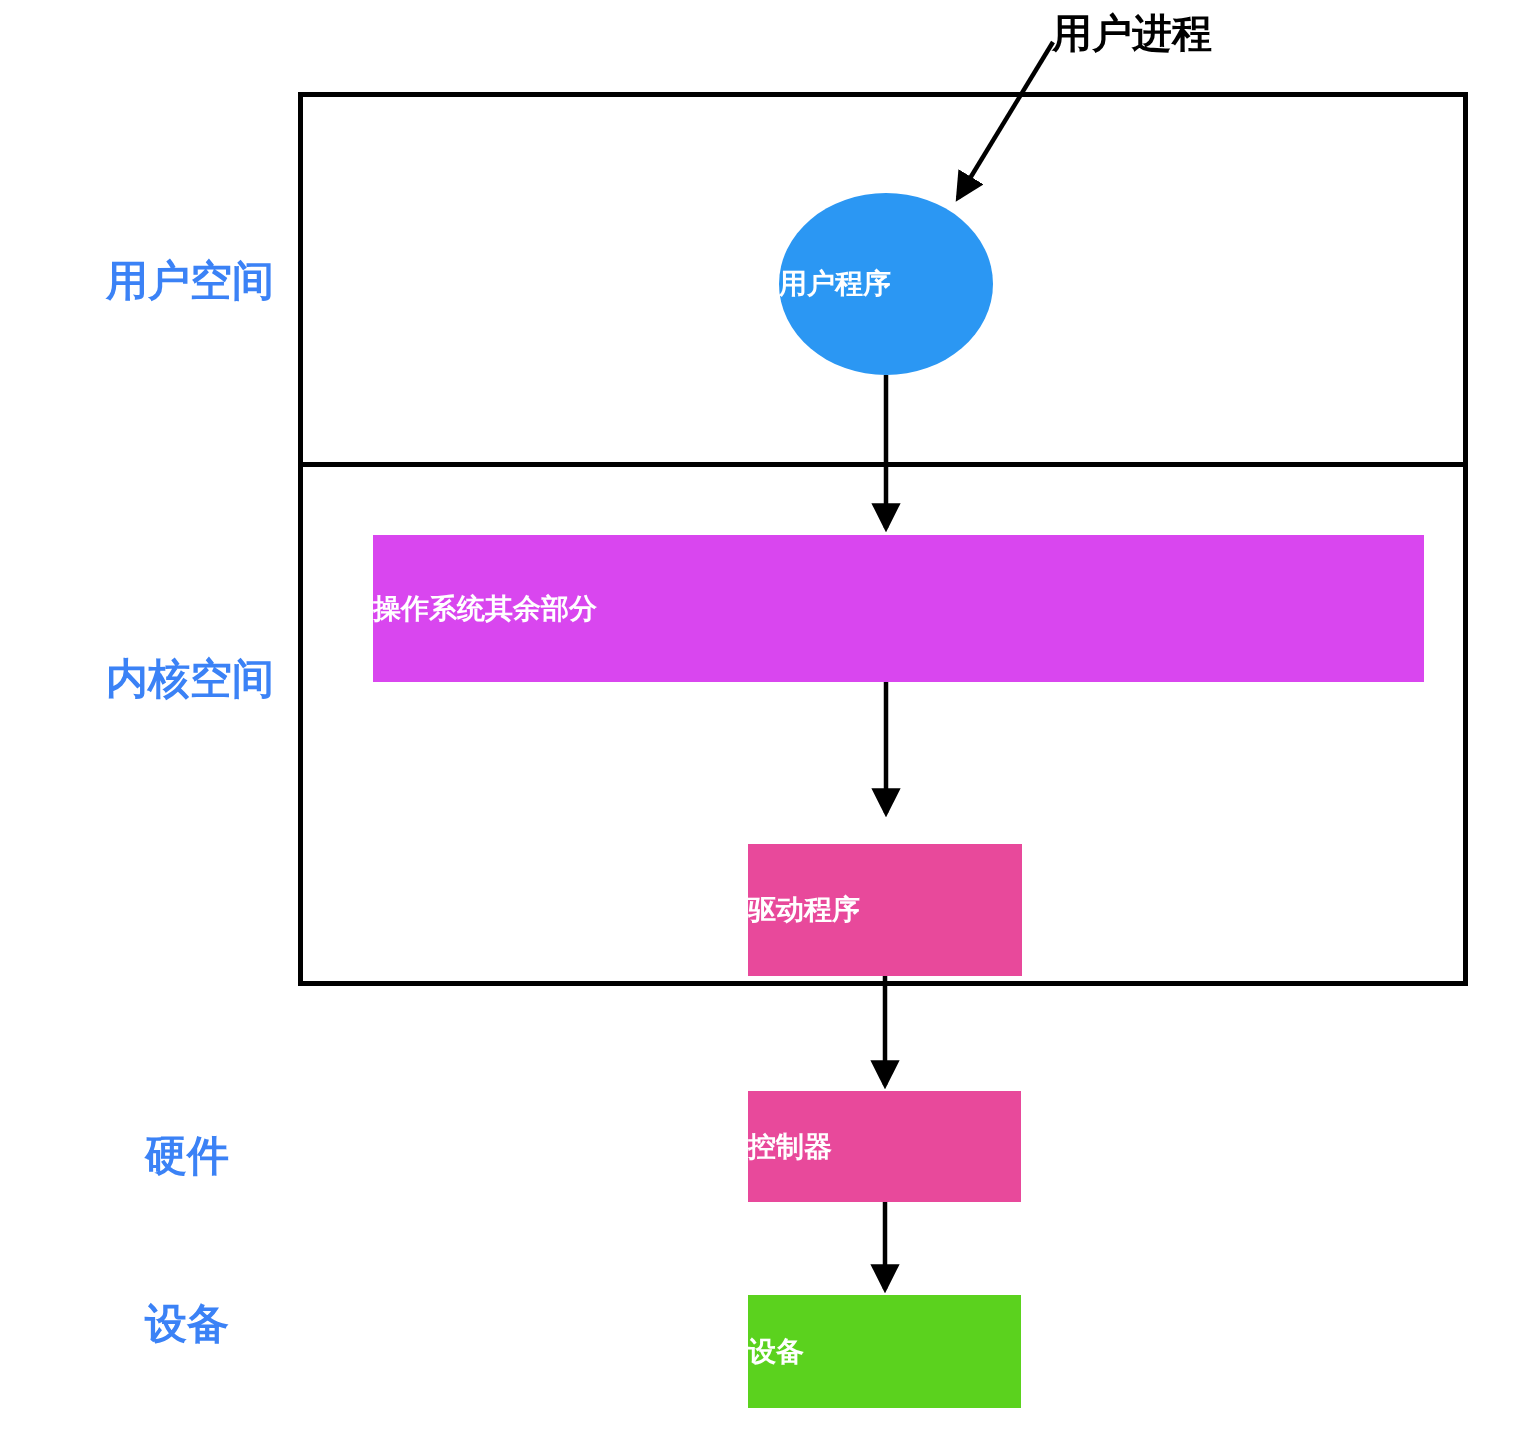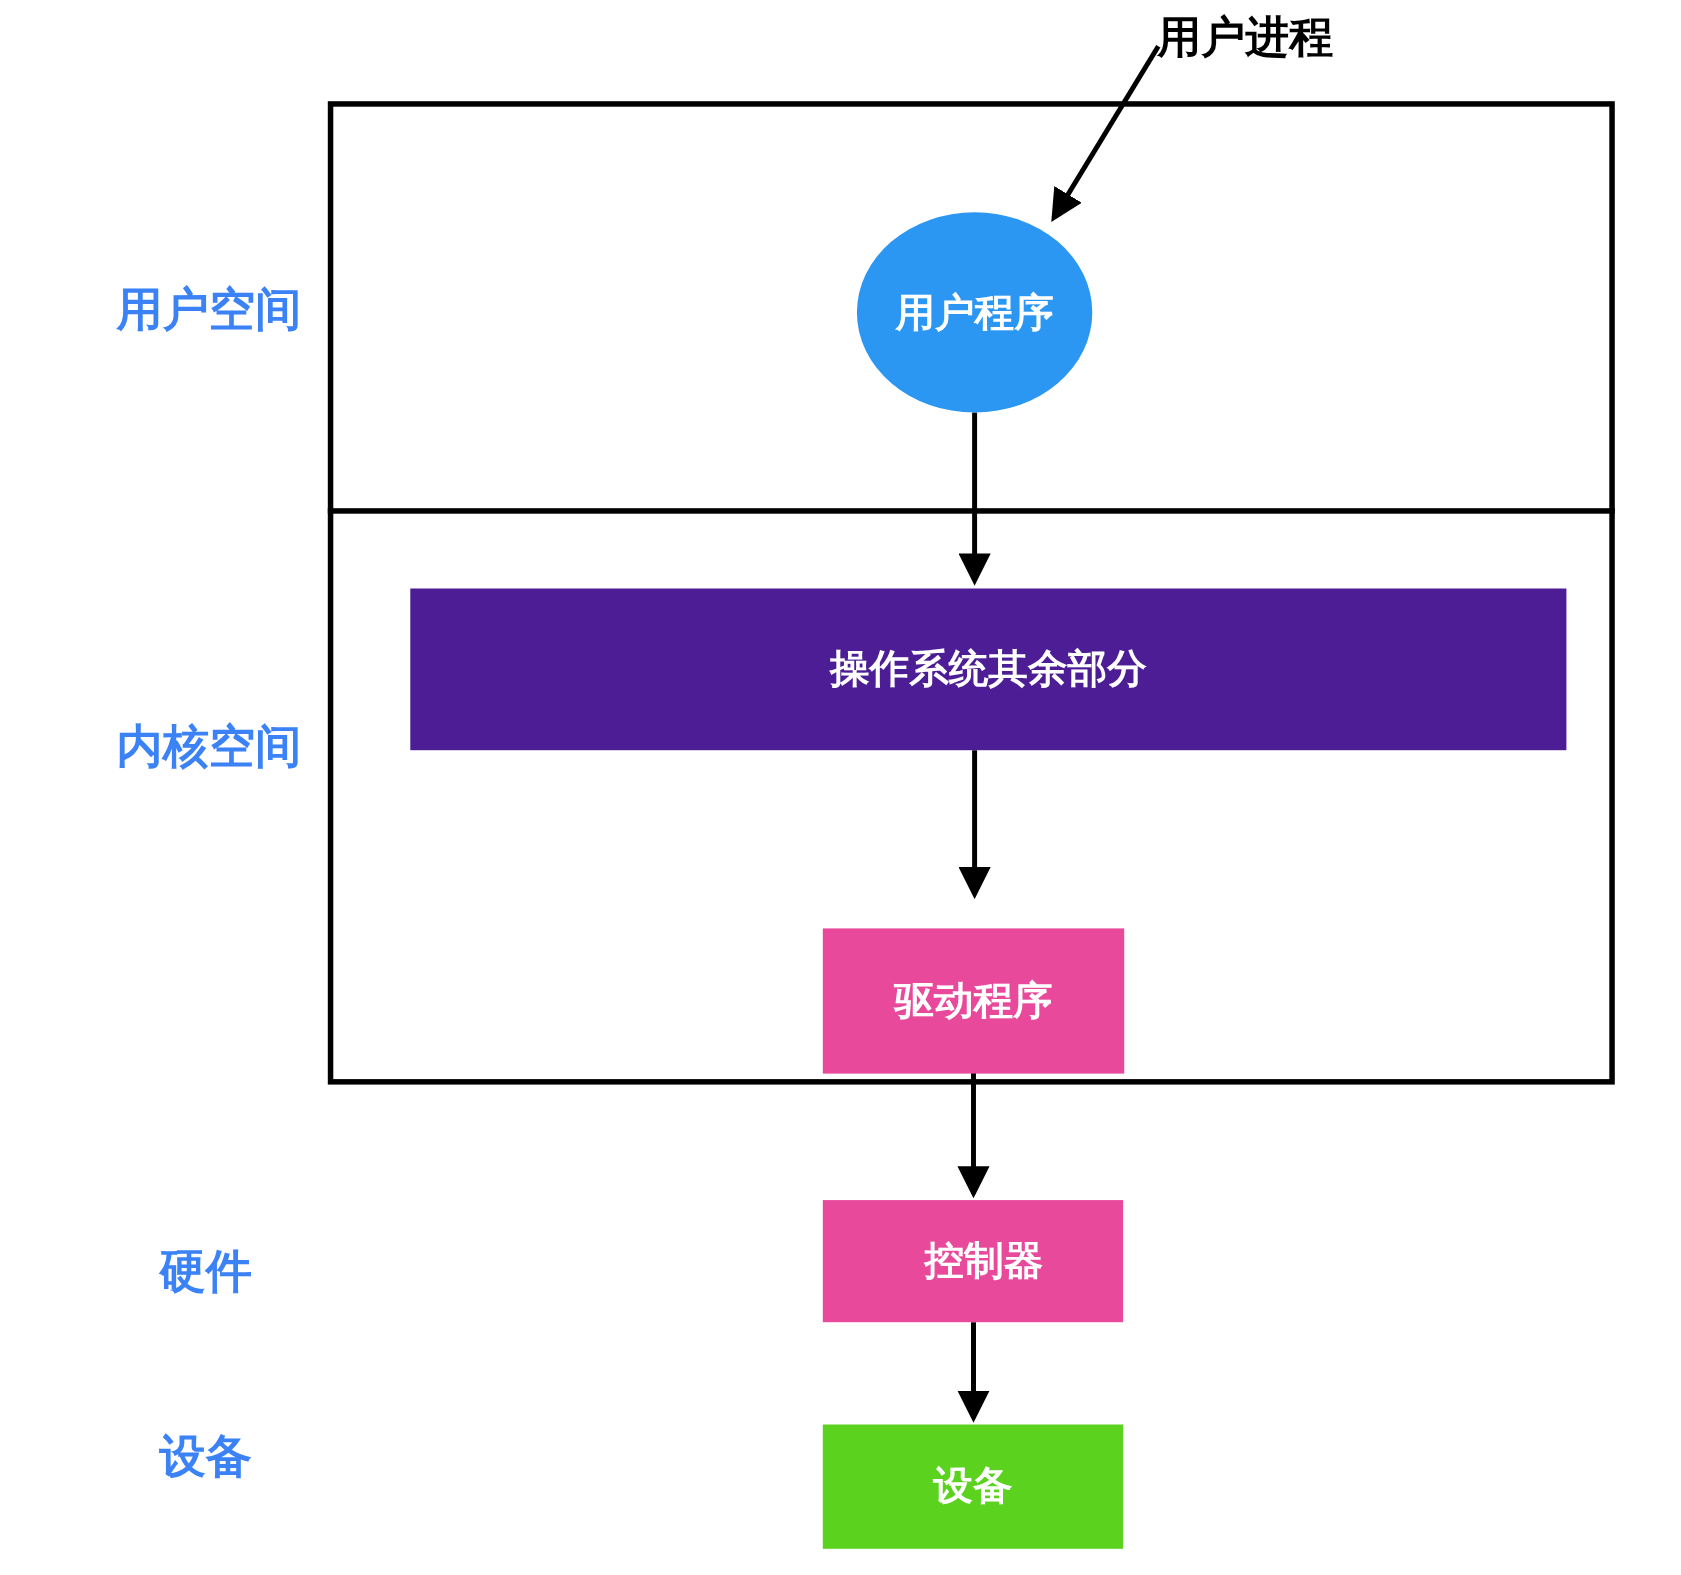--- a/index.html
+++ b/index.html
@@ -56,23 +56,22 @@
     font-size: 40px;
     font-weight: bold;
     color: #000000;
     white-space: nowrap;
   }
   
   .node {
     position: absolute;
     display: flex;
     align-items: center;
-    justify-content: center;
     color: #ffffff;
-    font-size: 36px;
+    font-size: 28px;
     font-weight: bold;
     box-sizing: border-box;
     text-align: center;
   }
   .node-ellipse {
     left: 779px;
     top: 193px;
     width: 214px;
     height: 182px;
     border-radius: 50%;
@@ -141,29 +140,29 @@
     <line class="arrow-line" x1="886" y1="375" x2="886" y2="528" marker-end="url(#arrowhead)"></line>
     <line class="arrow-line" x1="886" y1="682" x2="886" y2="813" marker-end="url(#arrowhead)"></line>
     <line class="arrow-line" x1="885" y1="952" x2="885" y2="1085" marker-end="url(#arrowhead)"></line>
     <line class="arrow-line" x1="885" y1="1202" x2="885" y2="1289" marker-end="url(#arrowhead)"></line>
   </svg>
 
   <div class="node node-ellipse" style="background: rgb(43, 151, 243);">
     <span>用户程序</span>
   </div>
 
-  <div class="node node-os-rest" style="background: #4c1d95;">
+  <div class="node node-os-rest" style="background: #d946ef;">
     <span>操作系统其余部分</span>
   </div>
 
   <div class="node node-driver" style="background: rgb(232, 73, 155); margin-top: 24px;">
     <span>驱动程序</span>
   </div>
 
-  <div class="node node-controller" style="background: rgb(232, 73, 155); padding-left: 20px;">
+  <div class="node node-controller" style="background: rgb(232, 73, 155);">
     <span>控制器</span>
   </div>
 
   <div class="node node-device" style="background: rgb(91, 210, 30);">
     <span>设备</span>
   </div>
 
 </div>
 
 </body></html>

